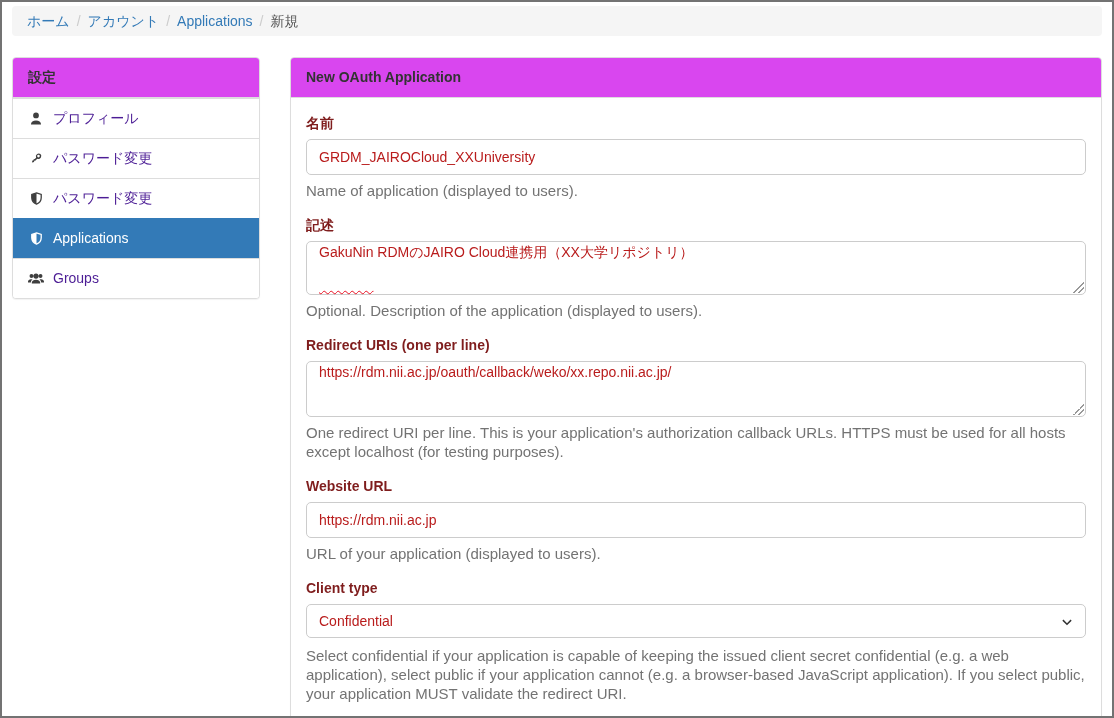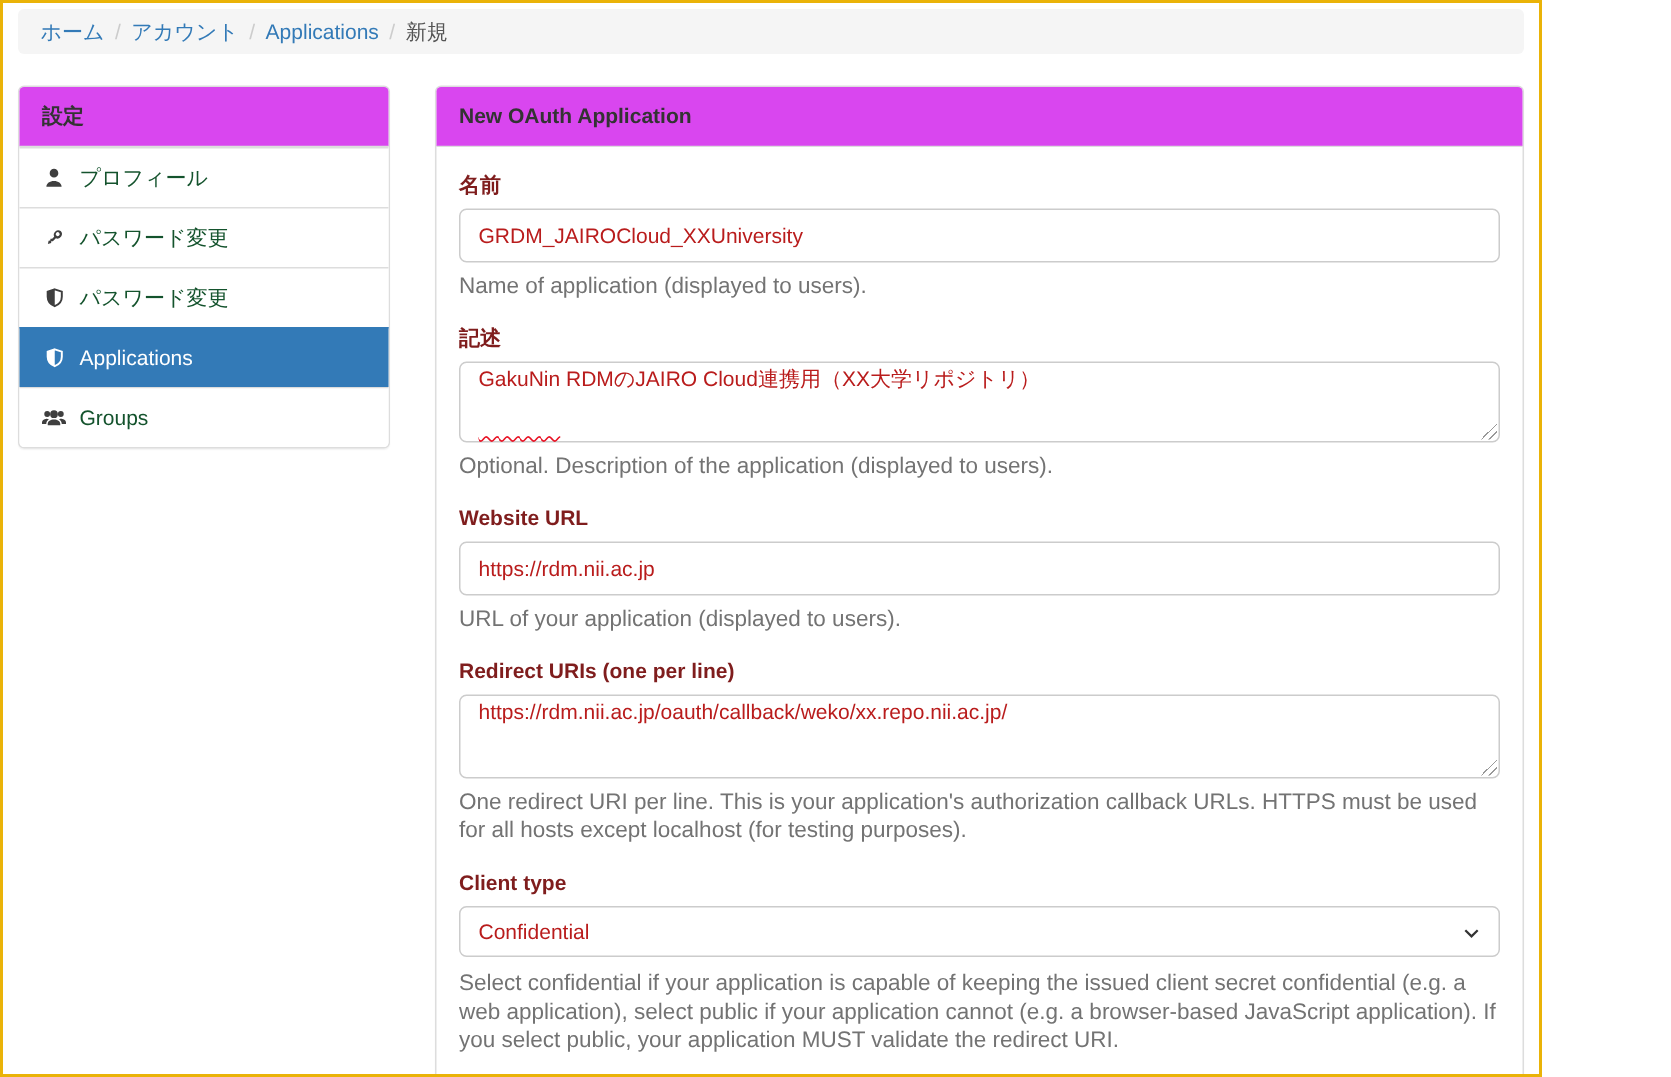--- a/index.html
+++ b/index.html
@@ -3,22 +3,22 @@
 <meta charset="utf-8">
 <style>
   * { box-sizing: border-box; margin: 0; padding: 0; }
   html,body { background:#fff; }
   body {
     font-family: "Liberation Sans", sans-serif;
     font-size: 14px;
     color: #333;
   }
   .page {
-    width: 1028px; height: 718px;
-    border: 2px solid #eab308;
+    width: 1114px; height: 718px;
+    border: 2px solid #737373;
     background: #fff;
     padding: 4px 10px 10px 10px;
     overflow: hidden;
   }
   
   .breadcrumb {
     background: #f5f5f5;
     border-radius: 4px;
     padding: 6px 15px;
     margin-bottom: 21px;
@@ -44,21 +44,21 @@
     padding: 10px 15px;
     font-weight: bold;
     color: #333;
     line-height: 19px;
   }
   
   .sidebar { width: 248px; flex: none; }
   .sidebar .item {
     padding: 9px 15px;
     border-top: 1px solid #ddd;
-    color: #14532d;
+    color: #4c1d95;
     cursor: pointer;
     display: flex;
     align-items: center;
     line-height: 21px;
     background: #fff;
   }
   .sidebar .item:first-of-type { border-top: none; }
   .sidebar .item:last-of-type { border-radius: 0 0 3px 3px; }
   .sidebar .item.active {
     background: #337ab7;
@@ -233,32 +233,32 @@
           <label>記述</label>
           <div class="ta-wrap">
             <textarea class="form-control" spellcheck="false" style="">GakuNin RDMのJAIRO Cloud連携用（XX大学リポジトリ）</textarea>
             <span class="squiggle">GakuNin</span>
             <span class="grip"></span>
           </div>
           <div class="help-block">Optional. Description of the application (displayed to users).</div>
         </div>
 
         <div class="form-group">
-          <label>Website URL</label>
-          <input class="form-control" type="text" spellcheck="false" value="https://rdm.nii.ac.jp" style="">
-          <div class="help-block">URL of your application (displayed to users).</div>
-        </div>
-
-        <div class="form-group">
           <label>Redirect URIs (one per line)</label>
           <div class="ta-wrap">
             <textarea class="form-control ta-tall" spellcheck="false" style="">https://rdm.nii.ac.jp/oauth/callback/weko/xx.repo.nii.ac.jp/</textarea>
             <span class="grip"></span>
           </div>
           <div class="help-block">One redirect URI per line. This is your application's authorization callback URLs. HTTPS must be used for all hosts except localhost (for testing purposes).</div>
+        </div>
+
+        <div class="form-group">
+          <label>Website URL</label>
+          <input class="form-control" type="text" spellcheck="false" value="https://rdm.nii.ac.jp" style="">
+          <div class="help-block">URL of your application (displayed to users).</div>
         </div>
 
         <div class="form-group" style="margin-bottom:10px;">
           <label>Client type</label>
           <div class="select-wrap">
             <select class="form-control">
               <option selected="">Confidential</option>
             </select>
             <span class="select-caret">
               <svg width="12" height="12" viewBox="0 0 16 16">

